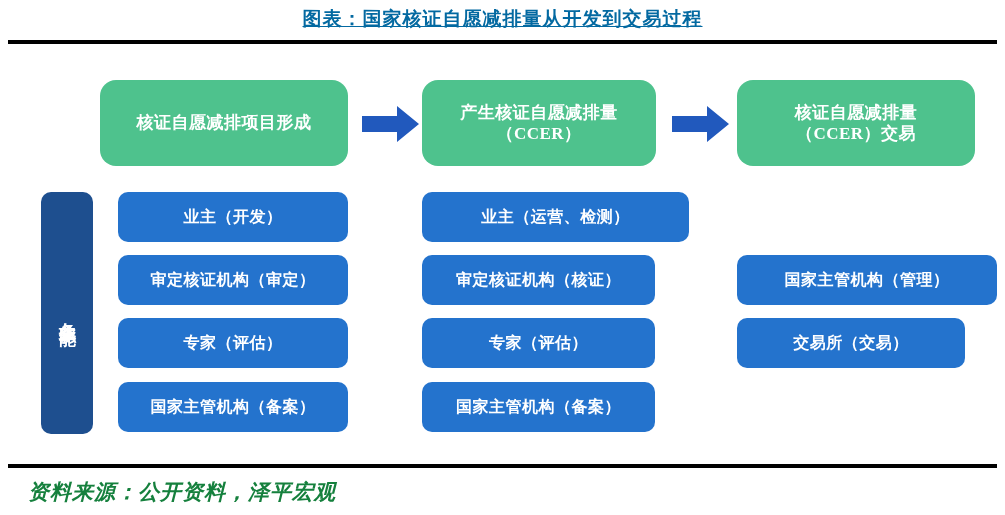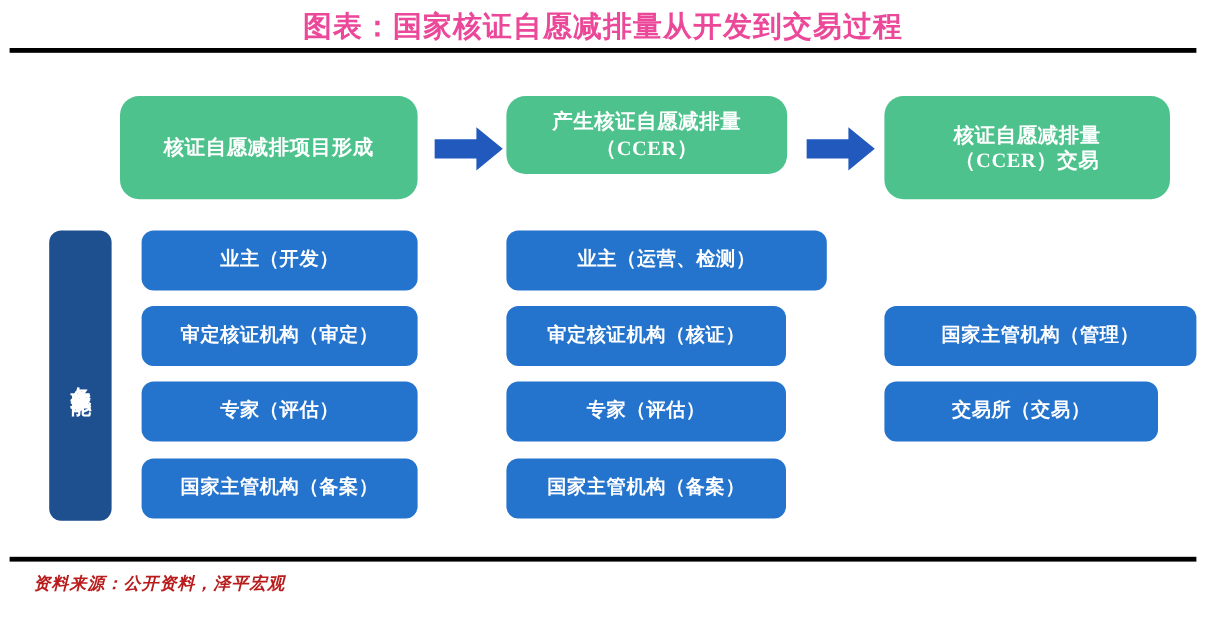--- a/index.html
+++ b/index.html
@@ -17,24 +17,25 @@
 
   
   .title {
     position: absolute;
     left: 0;
     top: 6px;
     width: 1005px;
     text-align: center;
     font-family: "Liberation Serif", "DejaVu Serif", serif;
     font-weight: bold;
-    font-size: 24px;
-    color: #ec4899;
+    font-size: 19px;
+    color: #0369a1;
     letter-spacing: 1px;
     white-space: nowrap;
+    text-decoration: underline;
   }
   .rule-top {
     position: absolute;
     left: 8px;
     top: 40px;
     width: 989px;
     height: 4px;
     background: #000000;
   }
   .rule-bottom {
@@ -47,22 +48,22 @@
   }
 
   
   .footer {
     position: absolute;
     left: 28px;
     top: 478px;
     font-family: "Liberation Serif", "DejaVu Serif", serif;
     font-style: italic;
     font-weight: bold;
-    font-size: 14px;
-    color: #b91c1c;
+    font-size: 21px;
+    color: #15803d;
     letter-spacing: 1px;
     white-space: nowrap;
   }
 
   
   .box {
     position: absolute;
     box-sizing: border-box;
     display: flex;
     align-items: center;
@@ -121,21 +122,21 @@
 
 <div class="title">图表：国家核证自愿减排量从开发到交易过程</div>
 <div class="rule-top"></div>
 
 <div class="box green-box" style="left:100px; top:80px; width:248px; height:86px;">核证自愿减排项目形成</div>
 
 <svg class="arrow" style="left:362px; top:105px;" width="58" height="38" viewBox="0 0 58 38">
   <polygon points="0,11 35,11 35,1 57,19 35,37 35,27 0,27" fill="#2159bd"></polygon>
 </svg>
 
-<div class="box green-box" style="left:422px; top:80px; width:234px; height:65px;">产生核证自愿减排量<br>（CCER）</div>
+<div class="box green-box" style="left:422px; top:80px; width:234px; height:86px;">产生核证自愿减排量<br>（CCER）</div>
 
 <svg class="arrow" style="left:672px; top:105px;" width="58" height="38" viewBox="0 0 58 38">
   <polygon points="0,11 35,11 35,1 57,19 35,37 35,27 0,27" fill="#2159bd"></polygon>
 </svg>
 
 <div class="box green-box" style="left:737px; top:80px; width:238px; height:86px;text-align:center;">核证自愿减排量<br>（CCER）交易</div>
 
 <div class="navy-bar" style="left:41px; top:192px; width:52px; height:242px;">
   <span class="vtext">各主体职能</span>
 </div>

